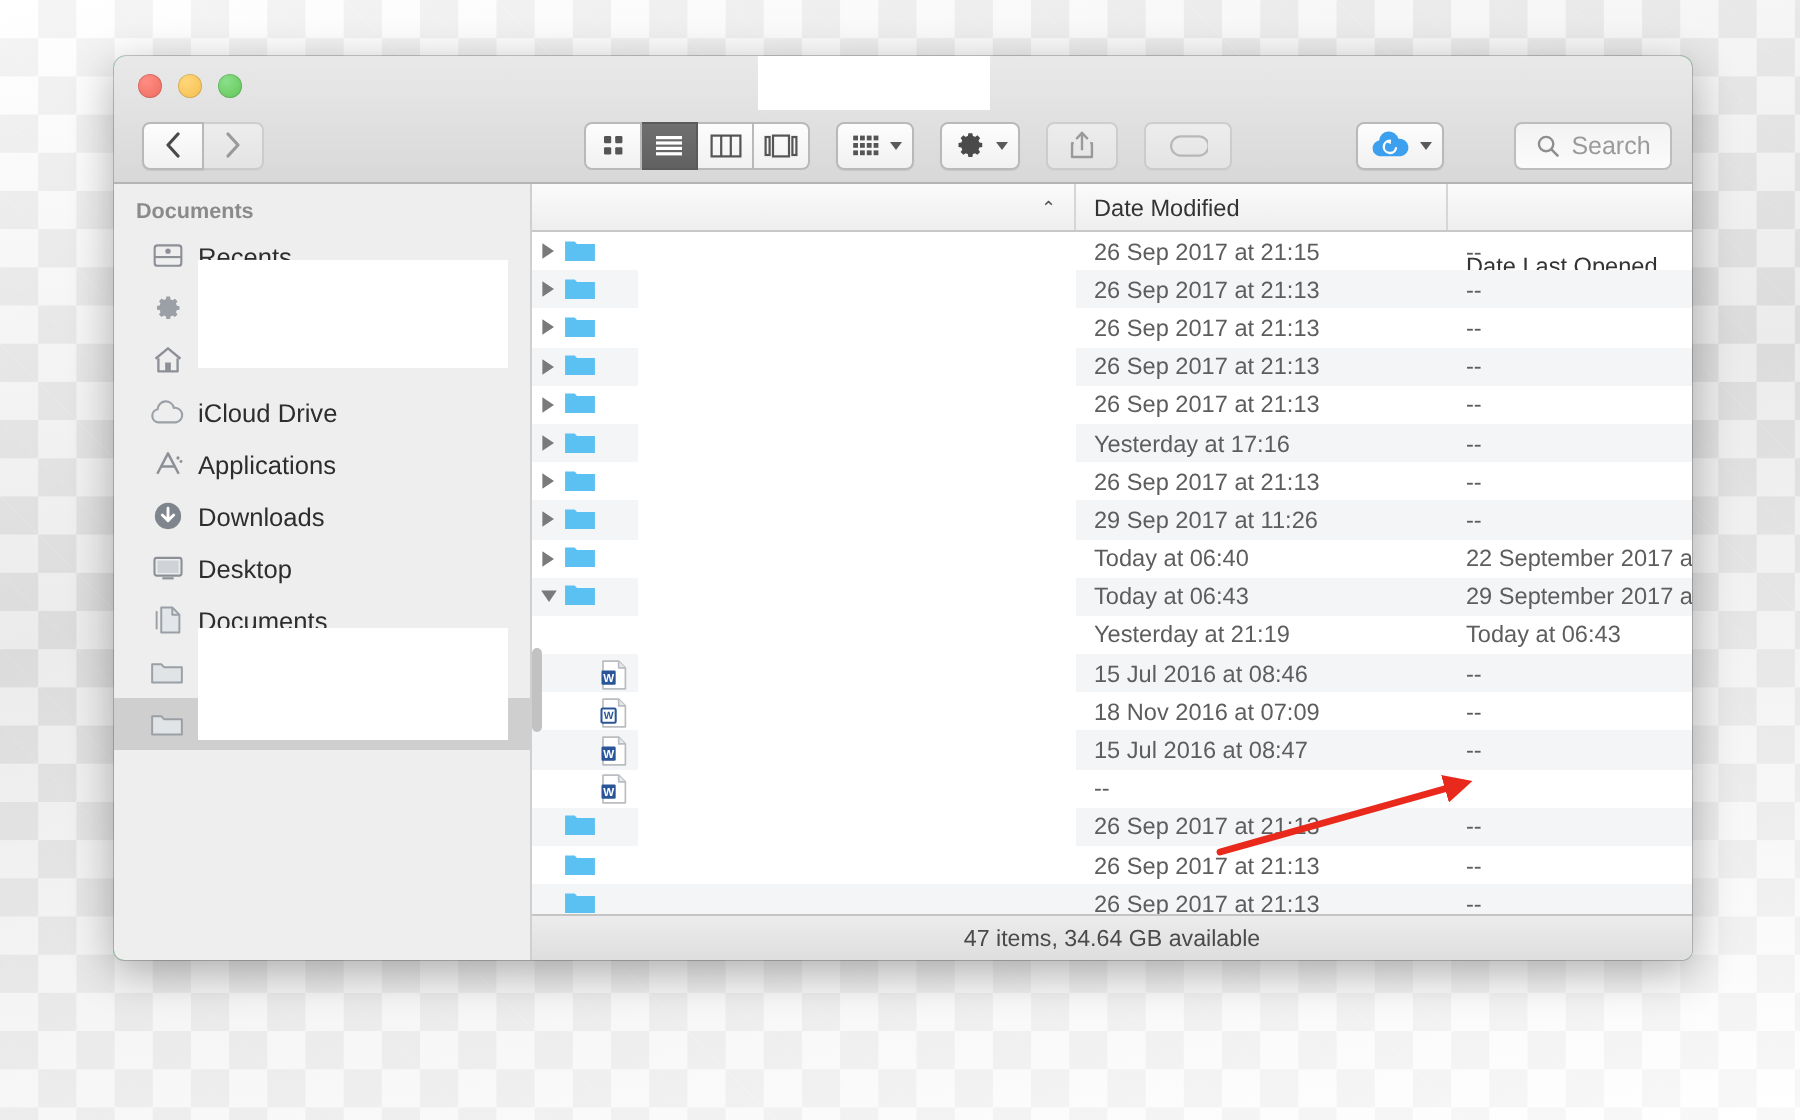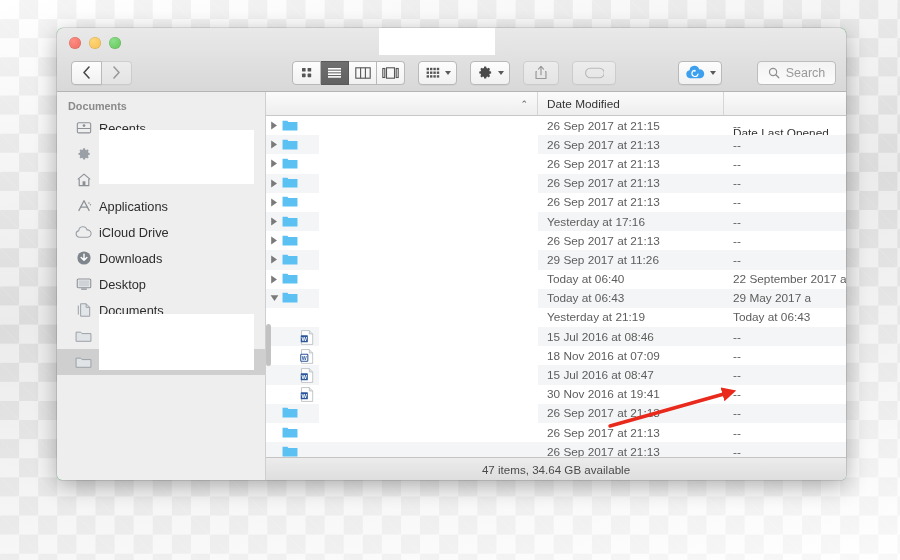--- a/index.html
+++ b/index.html
@@ -472,39 +472,39 @@
               <svg width="16" height="16" viewBox="0 0 18 18">
                 <path d="M2 8.3 L9 2.4 L16 8.3" fill="none" stroke="#8c9096" stroke-width="1.3" stroke-linejoin="round"></path>
                 <path d="M3.6 8 L3.6 15.4 L14.4 15.4 L14.4 8" fill="none" stroke="#8c9096" stroke-width="1.3" stroke-linejoin="round"></path>
                 <rect x="7.4" y="10.4" width="3.2" height="5" fill="#8c9096"></rect>
               </svg>
             </span>
             <span class="sb-label"></span>
           </div>
           <div class="sb-item">
             <span class="sb-ico">
+              <svg width="17" height="13" viewBox="0 0 20 14">
+                <path d="M4.8 12.5 A3.9 3.9 0 014.5 4.8 A4.8 4.8 0 0114 4 A3.6 3.6 0 0115.3 12.5 Z" fill="none" stroke="#9aa0a6" stroke-width="1.25" stroke-linejoin="round"></path>
+              </svg>
+            </span>
+            <span class="sb-label">iCloud Drive</span>
+          </div>
+          <div class="sb-item">
+            <span class="sb-ico">
               <svg width="16" height="16" viewBox="0 0 18 18">
                 <path d="M3 14.5 L9 3 L15 14.5" fill="none" stroke="#8c9096" stroke-width="1.4" stroke-linejoin="round"></path>
                 <line x1="5.2" y1="10.4" x2="12.8" y2="10.4" stroke="#8c9096" stroke-width="1.4"></line>
                 <circle cx="14.6" cy="5.6" r="0.9" fill="#8c9096"></circle>
                 <circle cx="16.3" cy="7.6" r="0.8" fill="#8c9096"></circle>
               </svg>
             </span>
             <span class="sb-label">Applications</span>
           </div>
           <div class="sb-item">
             <span class="sb-ico">
-              <svg width="17" height="13" viewBox="0 0 20 14">
-                <path d="M4.8 12.5 A3.9 3.9 0 014.5 4.8 A4.8 4.8 0 0114 4 A3.6 3.6 0 0115.3 12.5 Z" fill="none" stroke="#9aa0a6" stroke-width="1.25" stroke-linejoin="round"></path>
-              </svg>
-            </span>
-            <span class="sb-label">iCloud Drive</span>
-          </div>
-          <div class="sb-item">
-            <span class="sb-ico">
               <svg width="16" height="16" viewBox="0 0 18 18">
                 <circle cx="9" cy="9" r="7.4" fill="#7f858c"></circle>
                 <path d="M9 4.6 L9 11.4 M5.8 8.4 L9 11.6 L12.2 8.4" fill="none" stroke="#ffffff" stroke-width="1.6" stroke-linecap="round" stroke-linejoin="round"></path>
               </svg>
             </span>
             <span class="sb-label">Downloads</span>
           </div>
           <div class="sb-item">
             <span class="sb-ico">
               <svg width="16" height="14" viewBox="0 0 18 15">
@@ -705,21 +705,21 @@
                   <svg width="9" height="8" viewBox="0 0 9 8">
                     <polygon points="0.6,1.2 8.4,1.2 4.5,7" fill="#7a7a7a"></polygon>
                   </svg>
                 </span>
                 <span class="fico"><svg width="16" height="13" viewBox="0 0 18 14">
                     <path d="M0.6 1.6 L6 1.6 L7.3 3.1 L17.4 3.1 L17.4 12.6 L0.6 12.6 Z" fill="#5bc0f2"></path>
                   </svg></span>
                 <span class="fname"></span>
               </div>
               <div class="cell-dmod">Today at 06:43</div>
-              <div class="cell-dopen">29 May 2017 a</div>
+              <div class="cell-dopen">29 September 2017 a</div>
             </div>
             <div class="row">
               <div class="cell-name" style="padding-left: 18px;">
                 <span class="tri"></span>
                 <span class="fico"></span>
                 <span class="fname"></span>
               </div>
               <div class="cell-dmod">Yesterday at 21:19</div>
               <div class="cell-dopen">Today at 06:43</div>
             </div>
@@ -769,21 +769,20 @@
               <div class="cell-name" style="padding-left: 18px;">
                 <span class="tri"></span>
                 <span class="fico"><svg width="14" height="15" viewBox="0 0 15 16">
                     <path d="M1.6 0.6 L10 0.6 L13.6 4.2 L13.6 15.4 L1.6 15.4 Z" fill="#ffffff" stroke="#b9bcc0" stroke-width="0.9" stroke-linejoin="round"></path>
                     <path d="M10 0.6 L10 4.2 L13.6 4.2" fill="#e6e8ea" stroke="#b9bcc0" stroke-width="0.9" stroke-linejoin="round"></path>
                     <rect x="0.8" y="5.6" width="7.6" height="7.6" rx="0.7" fill="#2a5699"></rect>
                     <text x="4.6" y="11.5" font-size="6.2" font-family="Liberation Sans, sans-serif" font-weight="bold" fill="#ffffff" text-anchor="middle">W</text>
                   </svg></span>
                 <span class="fname"></span>
               </div>
-              <div class="cell-dmod">30 Nov 2016 at 19:41</div>
               <div class="cell-dopen">--</div>
             </div>
             <div class="row alt">
               <div class="cell-name" style="padding-left: 0px;">
                 <span class="tri"></span>
                 <span class="fico"><svg width="16" height="13" viewBox="0 0 18 14">
                     <path d="M0.6 1.6 L6 1.6 L7.3 3.1 L17.4 3.1 L17.4 12.6 L0.6 12.6 Z" fill="#5bc0f2"></path>
                   </svg></span>
                 <span class="fname"></span>
               </div>

